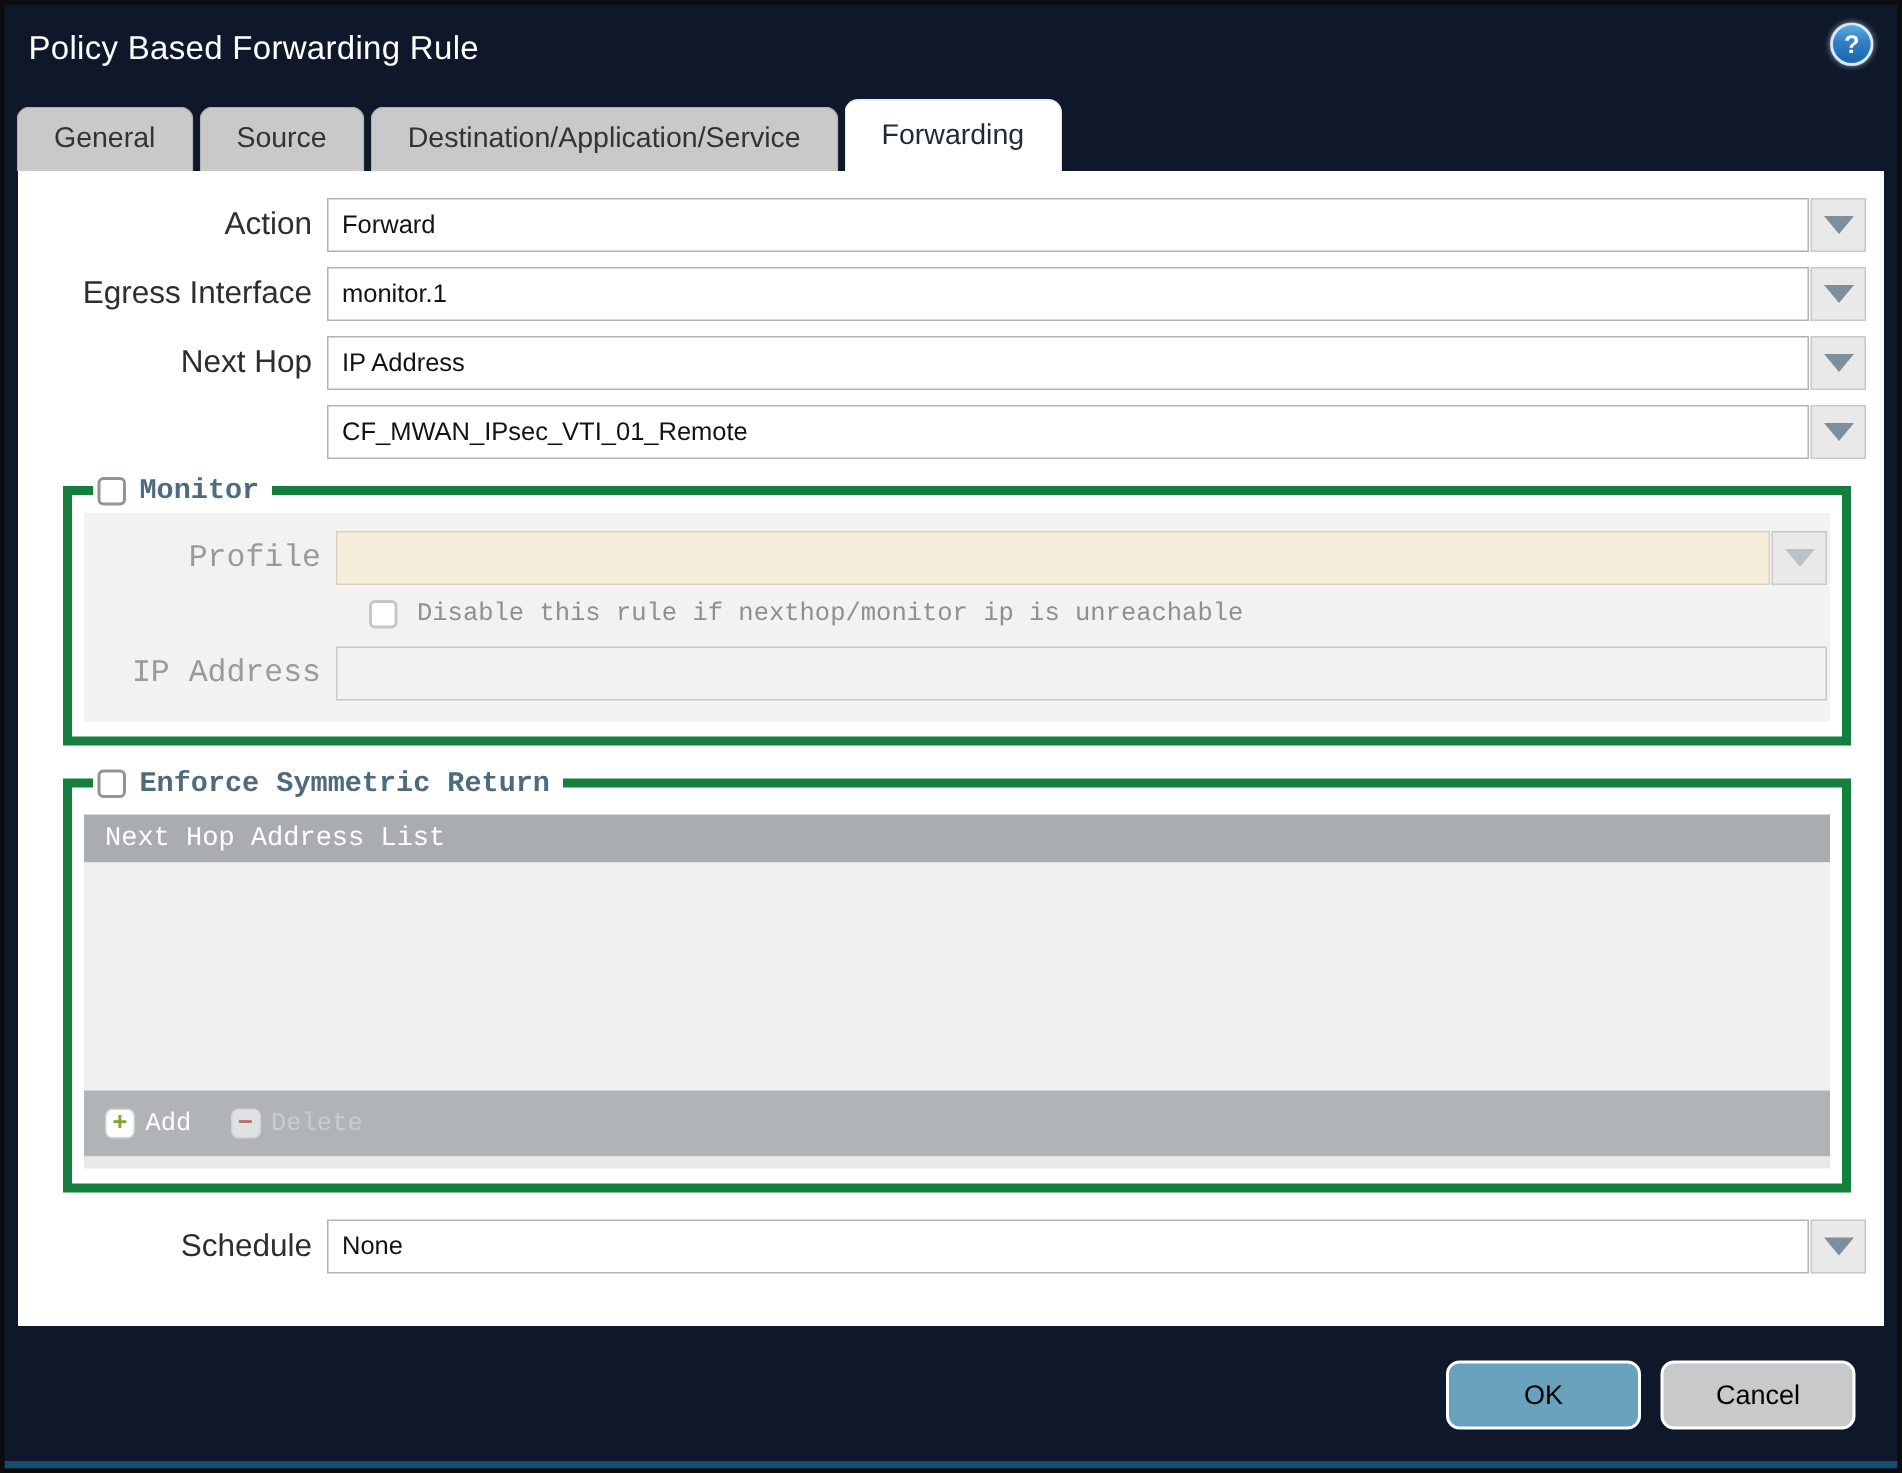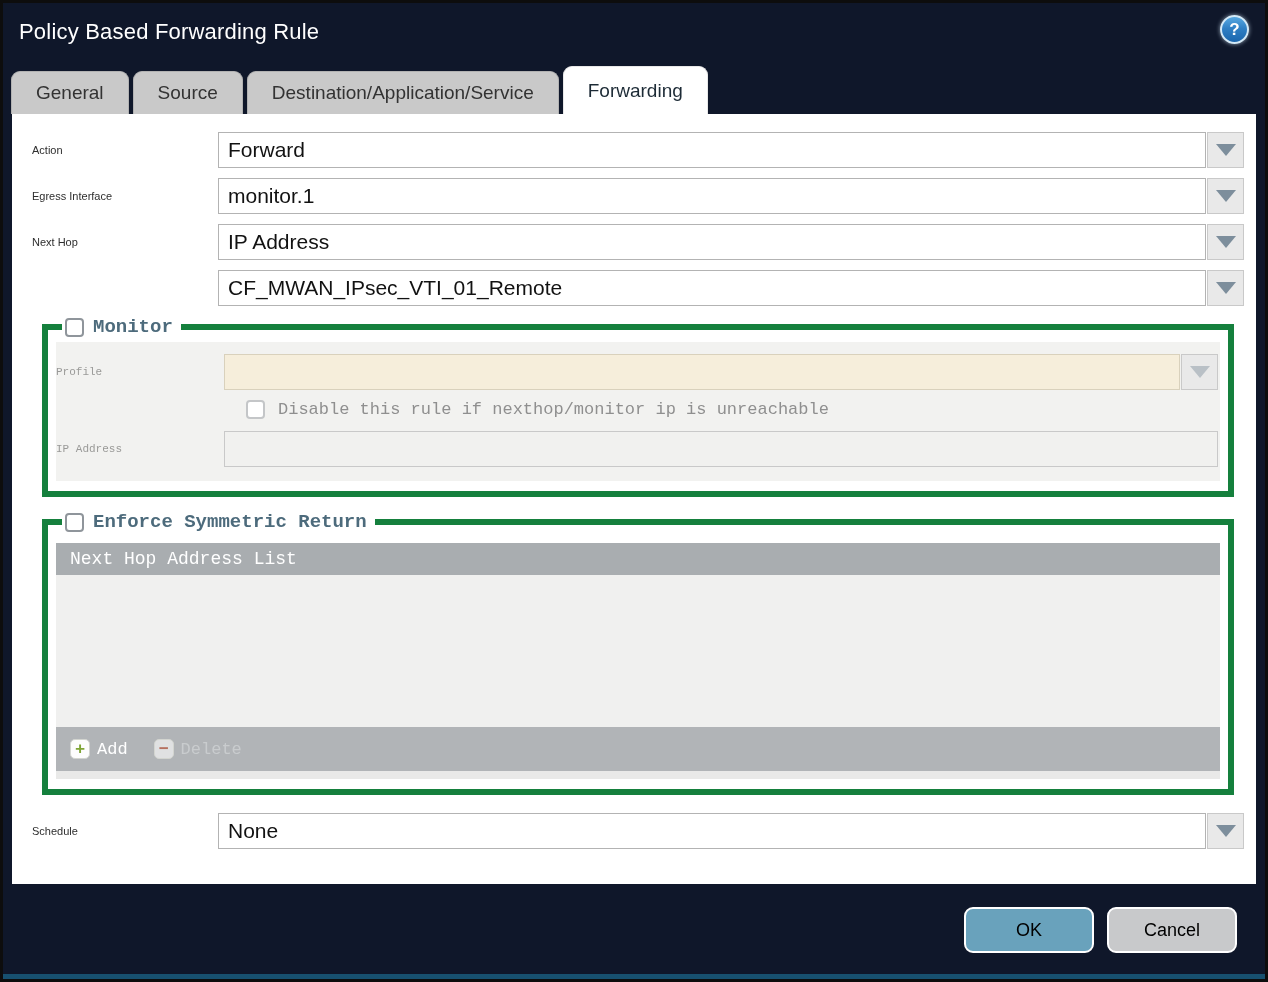--- a/index.html
+++ b/index.html
@@ -72,34 +72,35 @@
     margin: 0 9px;
     height: 770px;
     background: #fff;
     padding: 18px 12px 0 20px;
     overflow: hidden;
   }
   .form-row { display: flex; align-items: center; margin-bottom: 10px; }
   .form-label {
     flex: none;
     width: 186px;
+    text-align: right;
     padding-right: 10px;
-    font-size: 11px;
+    font-size: 21px;
     color: #2e2e2e;
     white-space: nowrap;
   }
   .field { flex: 1; display: flex; align-items: center; }
   .input-box {
     flex: 1;
     height: 36px;
     background: #fff;
     border: 1px solid #b3b3b3;
     display: flex; align-items: center;
     padding: 0 9px;
-    font-size: 21px;
+    font-size: 17px;
     color: #121212;
     cursor: pointer;
   }
   .dd-btn {
     flex: none;
     width: 37px; height: 36px;
     margin-left: 1px;
     background: #e9e9e9;
     border: 1px solid #c9c9c9;
     display: flex; align-items: center; justify-content: center;

